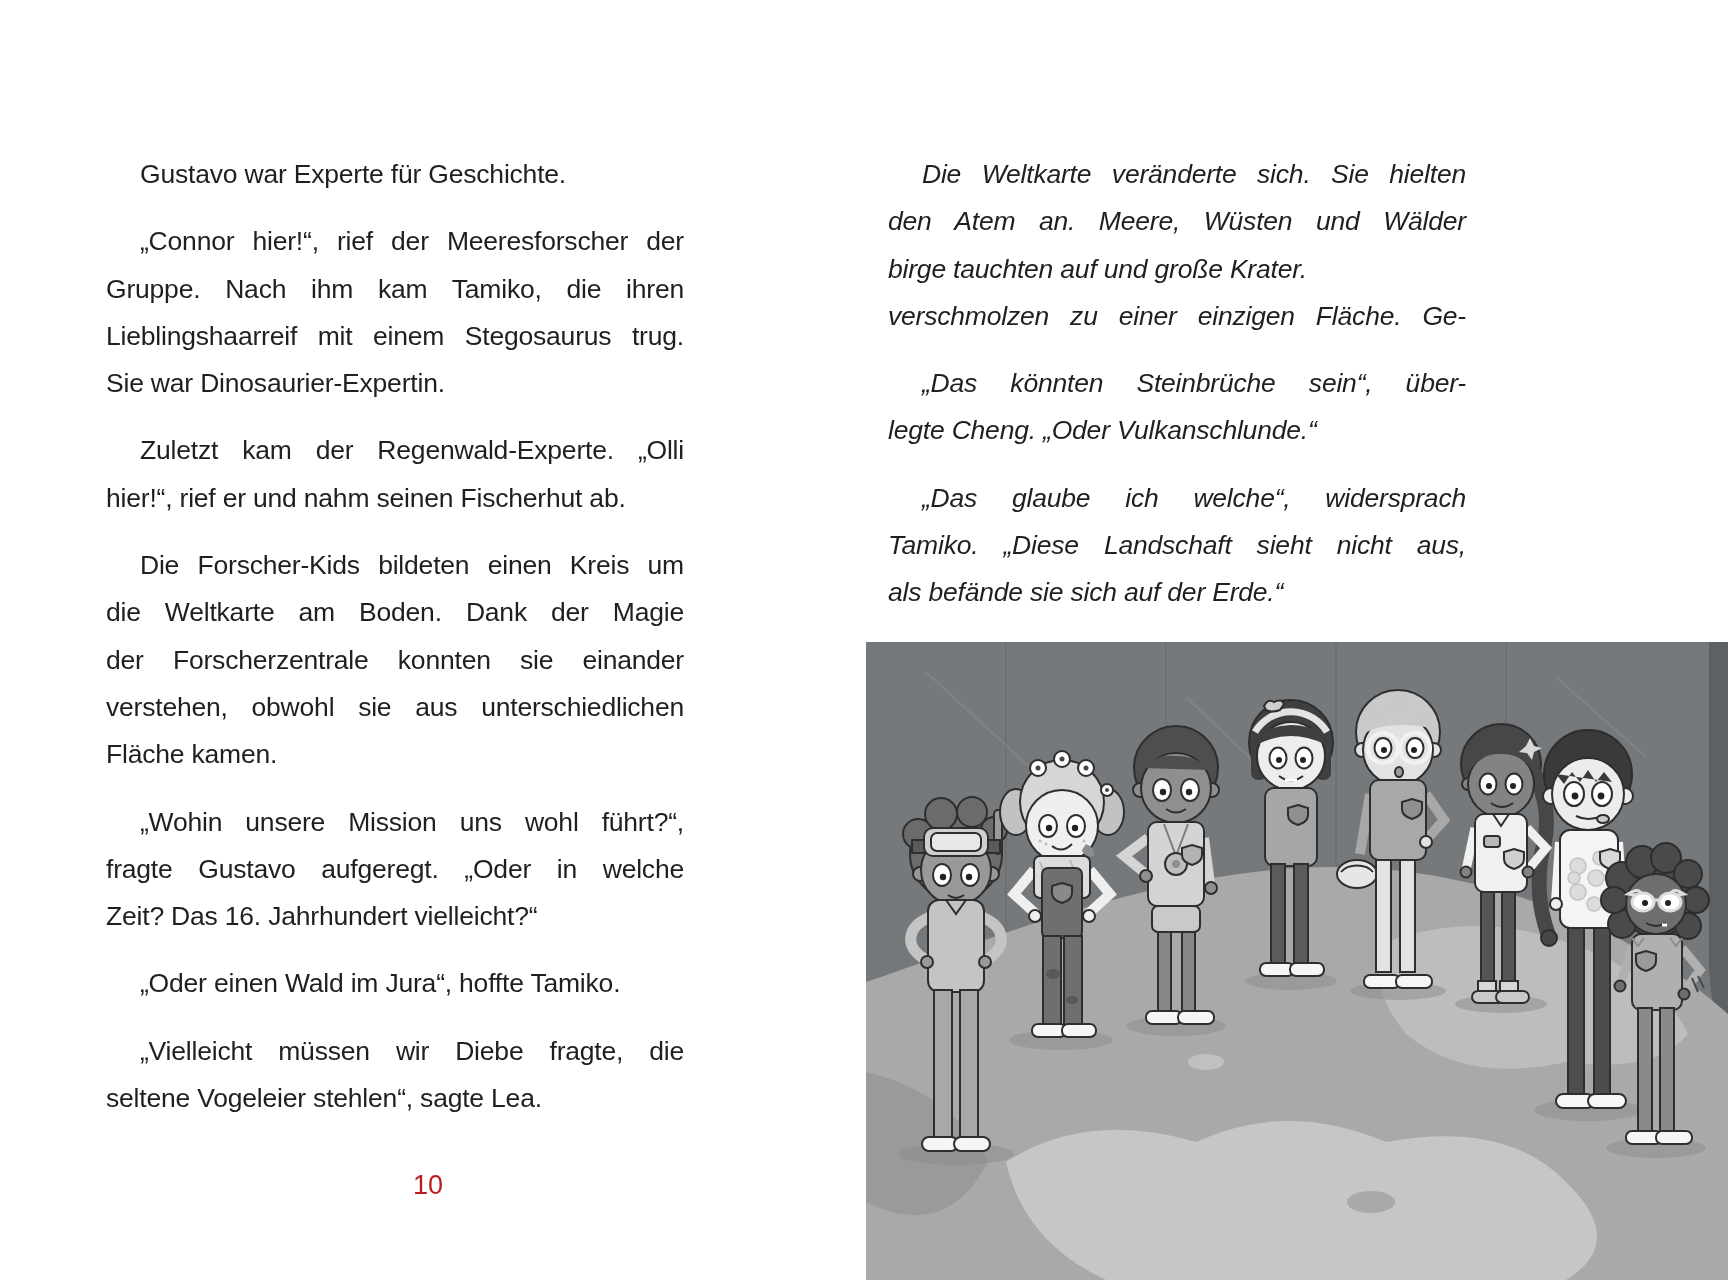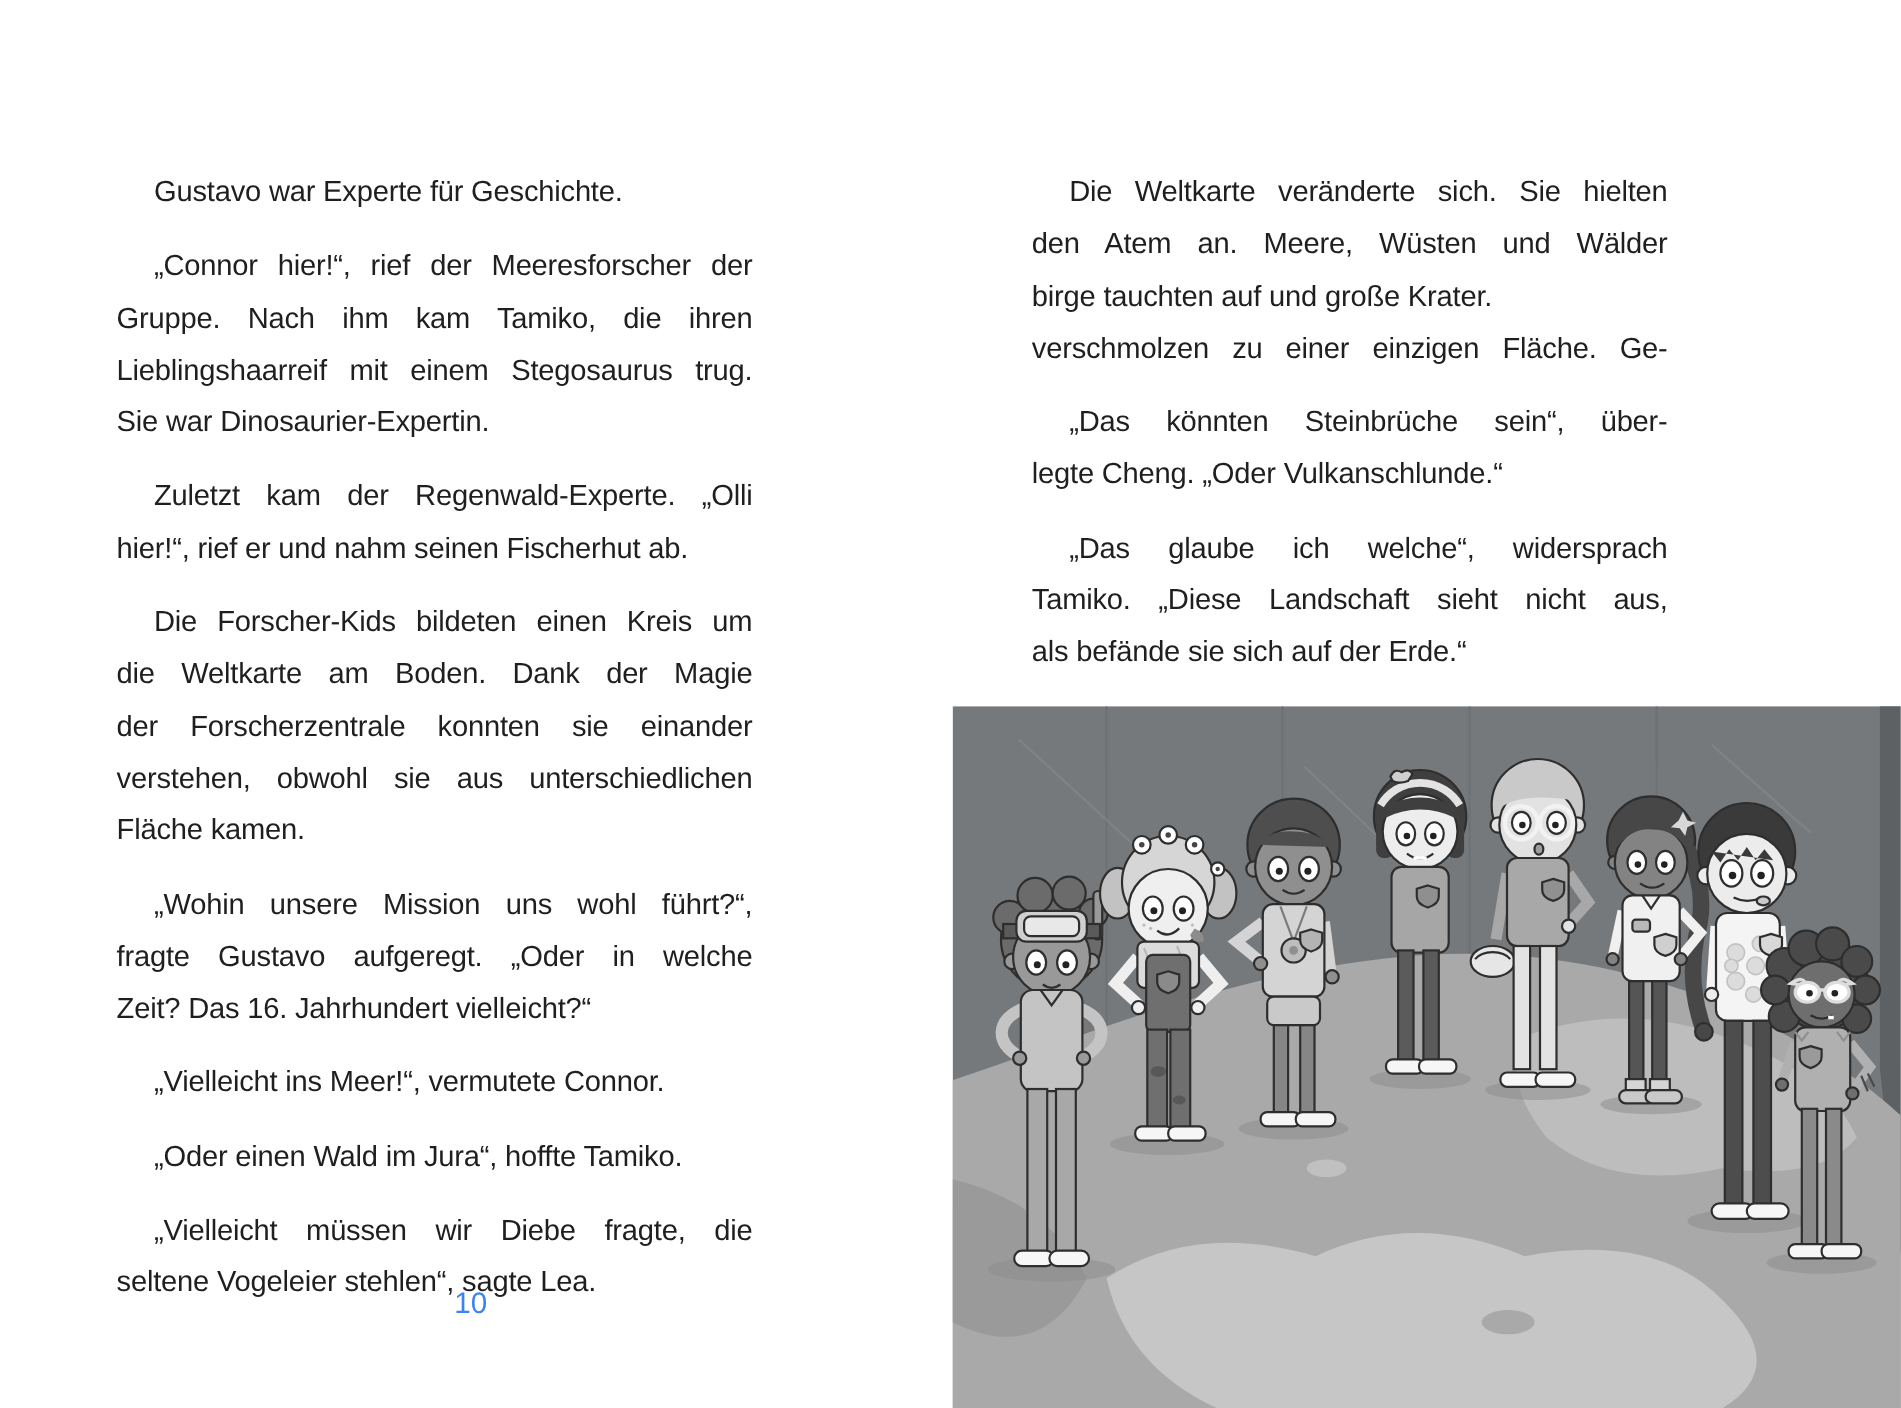--- a/index.html
+++ b/index.html
@@ -7,28 +7,28 @@
     width:1728px;height:1280px;position:relative;overflow:hidden;
     background:#ffffff;
     font-family:"Liberation Sans", sans-serif;
     color:#1f1f1f;
   }
   .col{
     position:absolute;top:131px;width:578px;
     font-size:26.5px;line-height:47.3px;letter-spacing:-0.2px;
   }
   .col-left{left:106px;}
-  .col-right{left:938px;}
+  .col-right{left:888px;font-style:italic;}
   .para{margin:0;}
   .ln{text-align:justify;text-align-last:justify;}
   .ln.last{text-align-last:left;}
   .ln.first{text-indent:34px;margin-top:20px;}
   .folio{
     position:absolute;left:139px;top:1170px;width:578px;
-    text-align:center;font-size:27px;color:#3b82f6;
+    text-align:center;font-size:27px;color:#b91c1c;
   }
   .illustration{
     position:absolute;left:866px;top:642px;right:0;bottom:0;margin:0;
     width:862px;height:638px;
   }
   .illustration svg{display:block;width:862px;height:638px;}
 </style>
 </head>
 <body>
 
@@ -52,23 +52,20 @@
       <span class="ln first" style="display:block">Die Forscher-Kids bildeten einen Kreis um</span>
       <span class="ln" style="display:block">die Weltkarte am Boden. Dank der Magie</span>
       <span class="ln" style="display:block">der Forscherzentrale konnten sie einander</span>
       <span class="ln" style="display:block">verstehen, obwohl sie aus unterschiedlichen</span>
       <span class="ln last" style="display:block">Fläche kamen.</span>
     </p>
     <p class="para">
       <span class="ln first" style="display:block">„Wohin unsere Mission uns wohl führt?“,</span>
       <span class="ln" style="display:block">fragte Gustavo aufgeregt. „Oder in welche</span>
       <span class="ln last" style="display:block">Zeit? Das 16. Jahrhundert vielleicht?“</span>
-    </p>
-    <p class="para">
-      <span class="ln first last" style="display:block">„Vielleicht ins Meer!“, vermutete Connor.</span>
     </p>
     <p class="para">
       <span class="ln first last" style="display:block">„Oder einen Wald im Jura“, hoffte Tamiko.</span>
     </p>
     <p class="para">
       <span class="ln first" style="display:block">„Vielleicht müssen wir Diebe fragte, die</span>
       <span class="ln last" style="display:block">seltene Vogeleier stehlen“, sagte Lea.</span>
     </p>
   </section>
 

